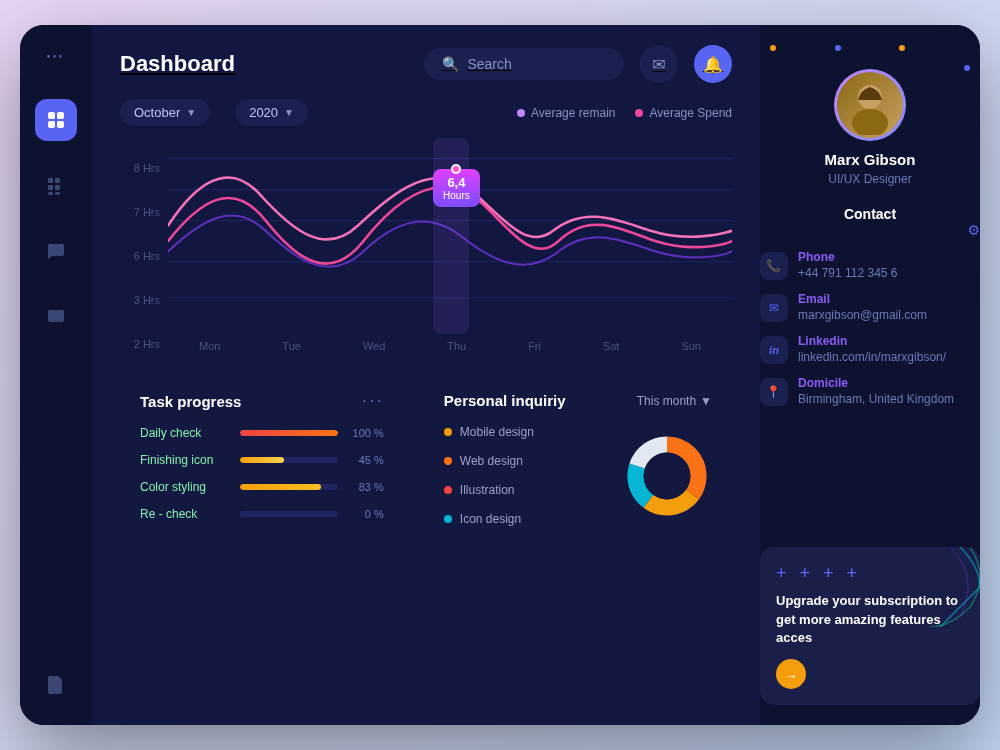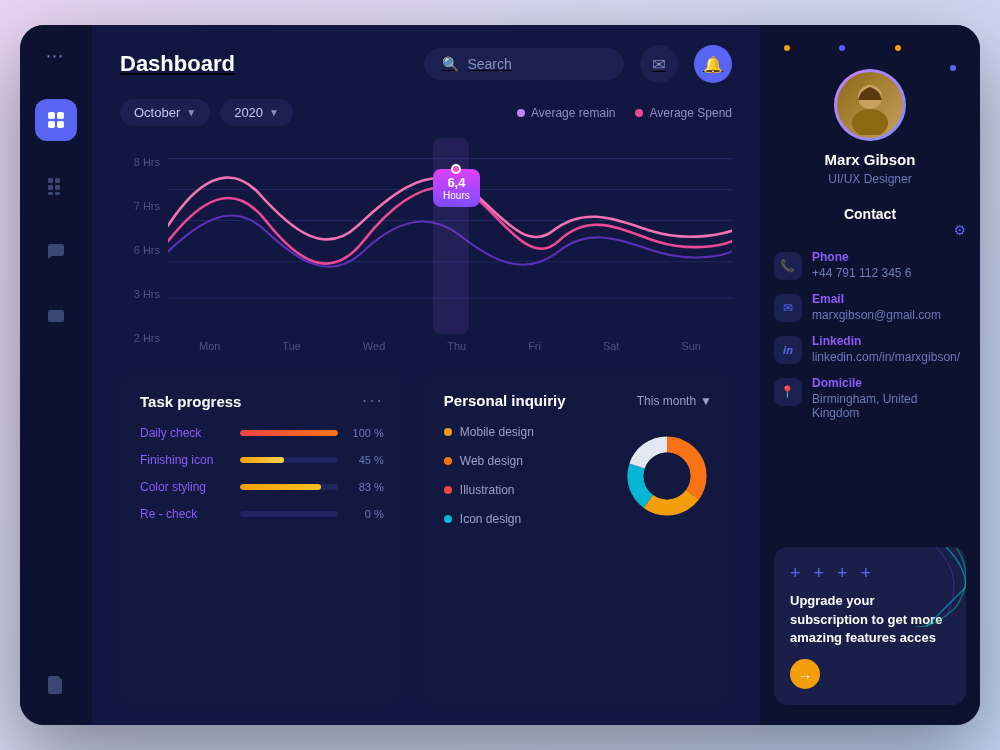--- a/index.html
+++ b/index.html
@@ -120,21 +120,21 @@
     }
     
     .chart-section {
       padding: 0 28px 16px;
       flex-shrink: 0;
     }
     .chart-controls {
       display: flex;
       align-items: center;
       margin-bottom: 12px;
-      gap: 10px;
+      gap: 25px;
     }
     .dropdown-btn {
       background: #1a2050;
       border: none;
       border-radius: 20px;
       color: #c0c8f0;
       padding: 6px 14px;
       font-size: 13px;
       cursor: pointer;
       display: flex;
@@ -162,21 +162,21 @@
     }
     .chart-wrapper {
       position: relative;
       height: 220px;
       background: #111740;
       border-radius: 12px;
     }
     .chart-y-labels {
       position: absolute;
       left: 0;
-      top: 10px;
+      top: 16px;
       height: 100%;
       display: flex;
       flex-direction: column;
       justify-content: space-between;
       padding: 8px 0 24px;
       width: 48px;
     }
     .y-label {
       font-size: 11px;
       color: #4a5280;
@@ -270,21 +270,21 @@
       font-size: 16px;
     }
     .task-row {
       display: flex;
       align-items: center;
       margin-bottom: 13px;
       gap: 10px;
     }
     .task-name {
       font-size: 12px;
-      color: #8b5cf6;
+      color: #86efac;
       width: 90px;
       flex-shrink: 0;
     }
     .progress-track {
       flex: 1;
       height: 6px;
       background: #1e2560;
       border-radius: 4px;
       overflow: hidden;
     }
@@ -356,21 +356,21 @@
       width: 90px;
       height: 90px;
       flex-shrink: 0;
     }
     
     .right-panel {
       width: 220px;
       background: #0d1230;
       display: flex;
       flex-direction: column;
-      padding: 20px 14px;
+      padding: 20px 0;
       overflow-y: auto;
       flex-shrink: 0;
     }
     .profile-section {
       display: flex;
       flex-direction: column;
       align-items: center;
       margin-bottom: 20px;
       position: relative;
       padding-top: 10px;

